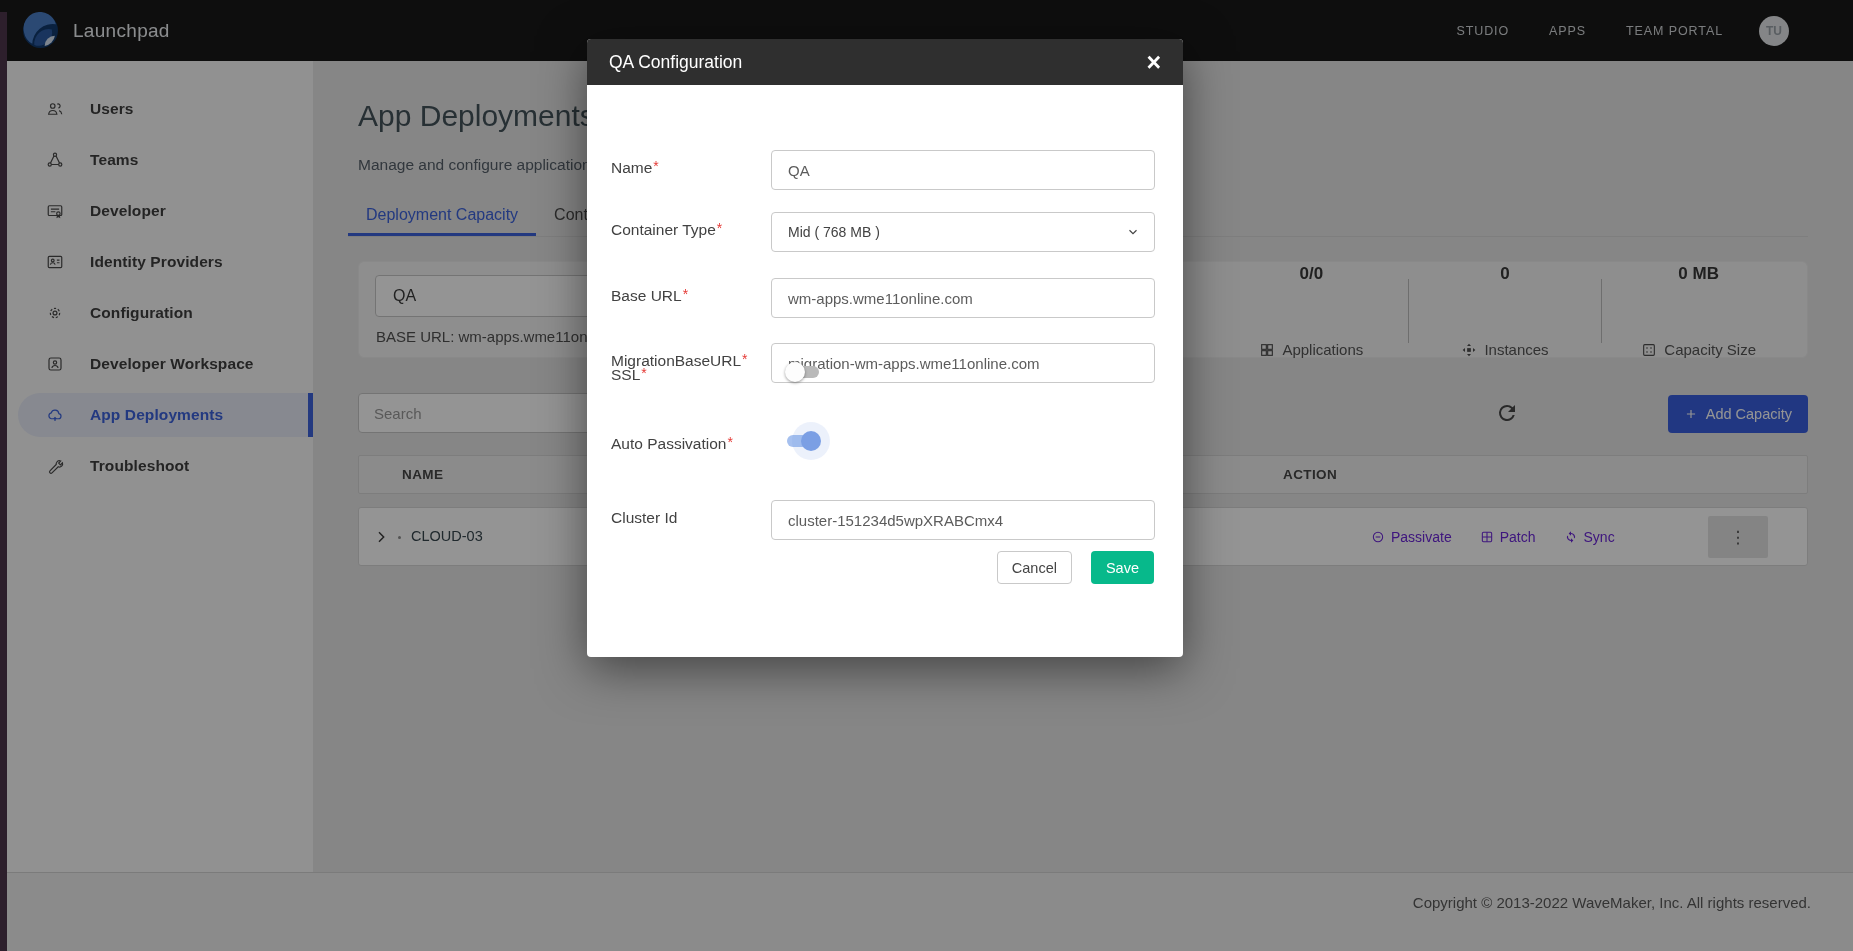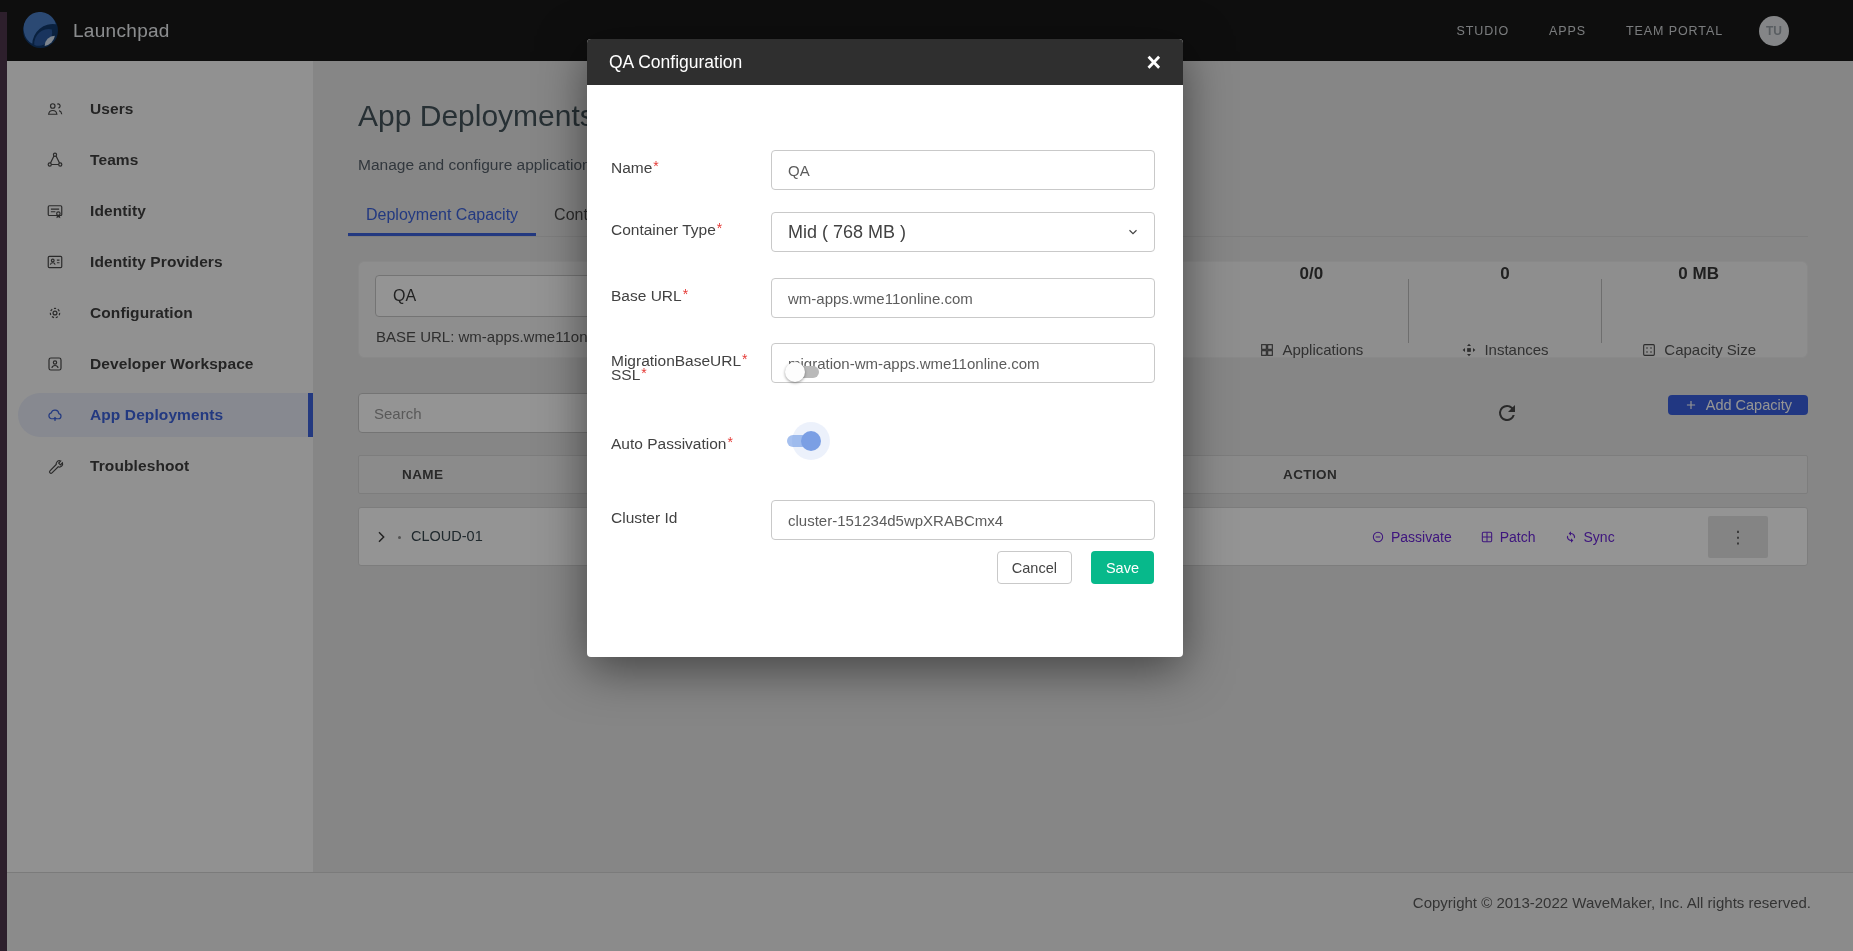--- a/index.html
+++ b/index.html
@@ -54,21 +54,21 @@
   .stat-label { display:flex; align-items:center; gap:7px; font-size:15px; color:#555;margin-top:48px; }
   .stat-label .sticon { width:16px; height:16px; color:#4e4e4e; display:inline-flex; }
   .sticon svg { width:100%; height:100%; }
   .search-input { position:absolute; left:45px; top:332px; width:500px; height:40px; background:#fff;
                   border:1px solid #c9c9c9; border-radius:4px; padding:0 15px; font-size:15px; color:#444;
                   font-family:"Liberation Sans", sans-serif; outline:none; }
   .search-input::placeholder { color:#9a9a9a; }
   .refresh-btn { position:absolute; left:1182px; top:340px; width:24px; height:24px; color:#474747;
                  background:none; border:none; cursor:pointer; }
   .refresh-btn svg { width:100%; height:100%; }
-  .add-cap-btn { position:absolute; right:45px; top:334px; height:20px; background:#3a60e0; color:#fff;
+  .add-cap-btn { position:absolute; right:45px; top:334px; height:38px; background:#3a60e0; color:#fff;
                  border:none; border-radius:4px; font-size:14.5px; padding:0 16px; display:flex;
                  align-items:center; gap:8px; cursor:pointer; font-family:"Liberation Sans", sans-serif; }
   .add-cap-btn .picon { width:14px; height:14px; display:inline-flex; }
   .picon svg { width:100%; height:100%; }
   .thead { position:absolute; left:45px; right:45px; top:394px; height:39px; background:#efefef;
            border:1px solid #d8d8d8; border-radius:2px; }
   .th { position:absolute; top:0; line-height:38px; font-size:13.5px; font-weight:bold; color:#474747; letter-spacing:.4px; }
   .th-name { left:43px; }
   .th-action { left:924px; }
   .trow { position:absolute; left:45px; right:45px; top:446px; height:59px; background:#fff;
@@ -97,21 +97,21 @@
   .modal-title { color:#fff; font-size:17.5px; font-weight:500; }
   .modal-close { margin-left:auto; color:#fff; font-size:25px; line-height:1; background:none; border:none;
                  cursor:pointer; font-weight:bold; font-family:"Liberation Sans", sans-serif; }
   .m-row { position:absolute; left:24px; right:28px; }
   .m-label { position:absolute; left:0; top:9px; width:158px; font-size:15.5px; color:#424242; }
   .req { color:#e53935; font-size:14px; position:relative; top:-2px; margin-left:1px; }
   .m-ctl { position:absolute; left:160px; right:0; }
   .m-input { width:100%; height:40px; border:1px solid #c9c9c9; border-radius:4px; padding:0 16px;
              font-size:15px; color:#5c5c5c; font-family:"Liberation Sans", sans-serif; outline:none; background:#fff; }
   .m-select { width:100%; height:40px; border:1px solid #c9c9c9; border-radius:4px; padding:0 14px 0 16px;
-              font-size:18px; color:#424242; display:flex; align-items:center; justify-content:space-between;
+              font-size:14px; color:#424242; display:flex; align-items:center; justify-content:space-between;
               cursor:pointer; background:#fff; }
   .m-select .cicon { width:14px; height:14px; color:#444; display:inline-flex; }
   .cicon svg { width:100%; height:100%; }
   .toggle { position:relative; width:36px; height:20px; margin:2px 0 0 14px; cursor:pointer; }
   .toggle .track { position:absolute; left:2px; top:4px; width:32px; height:12px; border-radius:6px; background:#b9b9b9; }
   .toggle .knob { position:absolute; left:0; top:0; width:20px; height:20px; border-radius:50%;
                   background:#fdfdfd; box-shadow:0 1px 3px rgba(0,0,0,.4); }
   .toggle.on .track { background:#a5c0ef; }
   .toggle.on .knob { left:16px; background:#7b9fe4; box-shadow:0 0 0 9px rgba(123,159,228,.14); }
   .m-buttons { position:absolute; right:29px; top:512px; display:flex; gap:19px; }
@@ -173,21 +173,21 @@
         <span class="sicon">
           <svg viewBox="0 0 24 24">
             <g fill="none" stroke="currentColor" stroke-width="1.6">
               <rect x="3" y="5" width="18" height="13" rx="1.5"></rect>
               <path d="M6.5 9.5h11M6.5 13h6"></path>
               <circle cx="16.5" cy="15.5" r="2.3"></circle>
               <path d="M15.5 17.5 15 20l1.5-.8L18 20l-.5-2.5"></path>
             </g>
           </svg>
         </span>
-        <span class="slabel">Identity</span>
+        <span class="slabel">Developer</span>
       </div>
       <div class="side-item">
         <span class="sicon">
           <svg viewBox="0 0 24 24">
             <g fill="none" stroke="currentColor" stroke-width="1.6">
               <rect x="3" y="4.5" width="18" height="15" rx="1.5"></rect>
               <circle cx="9" cy="10" r="1.8"></circle>
               <path d="M5.8 15.5c.5-1.6 1.7-2.5 3.2-2.5s2.7.9 3.2 2.5M14.5 9.5H18M14.5 13H18"></path>
             </g>
           </svg>
@@ -324,21 +324,21 @@
     <span class="th th-action">ACTION</span>
   </div>
 
   <div class="trow">
     <span class="row-expand">
       <svg viewBox="0 0 24 24">
           <path d="M9 5l7 7-7 7" fill="none" stroke="currentColor" stroke-width="2.2"></path>
         </svg>
     </span>
     <span class="row-dot"></span>
-    <span class="row-name">CLOUD-01</span>
+    <span class="row-name">CLOUD-03</span>
     <div class="row-actions" id="row-actions">
         <span class="action">
           <span class="aicon">
             <svg viewBox="0 0 24 24">
               <g fill="none" stroke="currentColor" stroke-width="1.8">
                 <circle cx="12" cy="12" r="8"></circle>
                 <path d="M8 12h8"></path>
               </g>
             </svg>
           </span>

